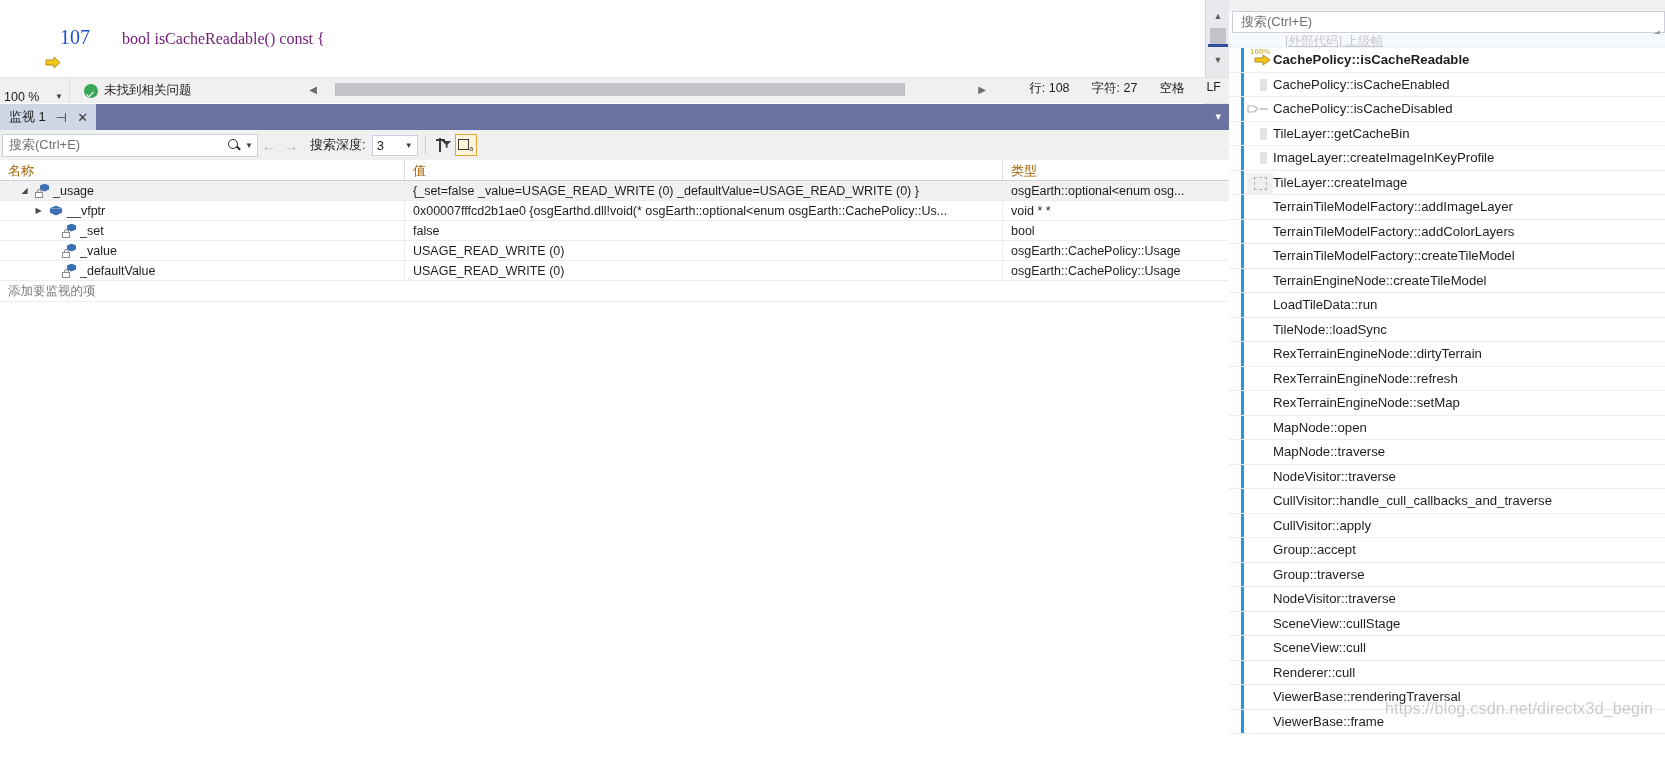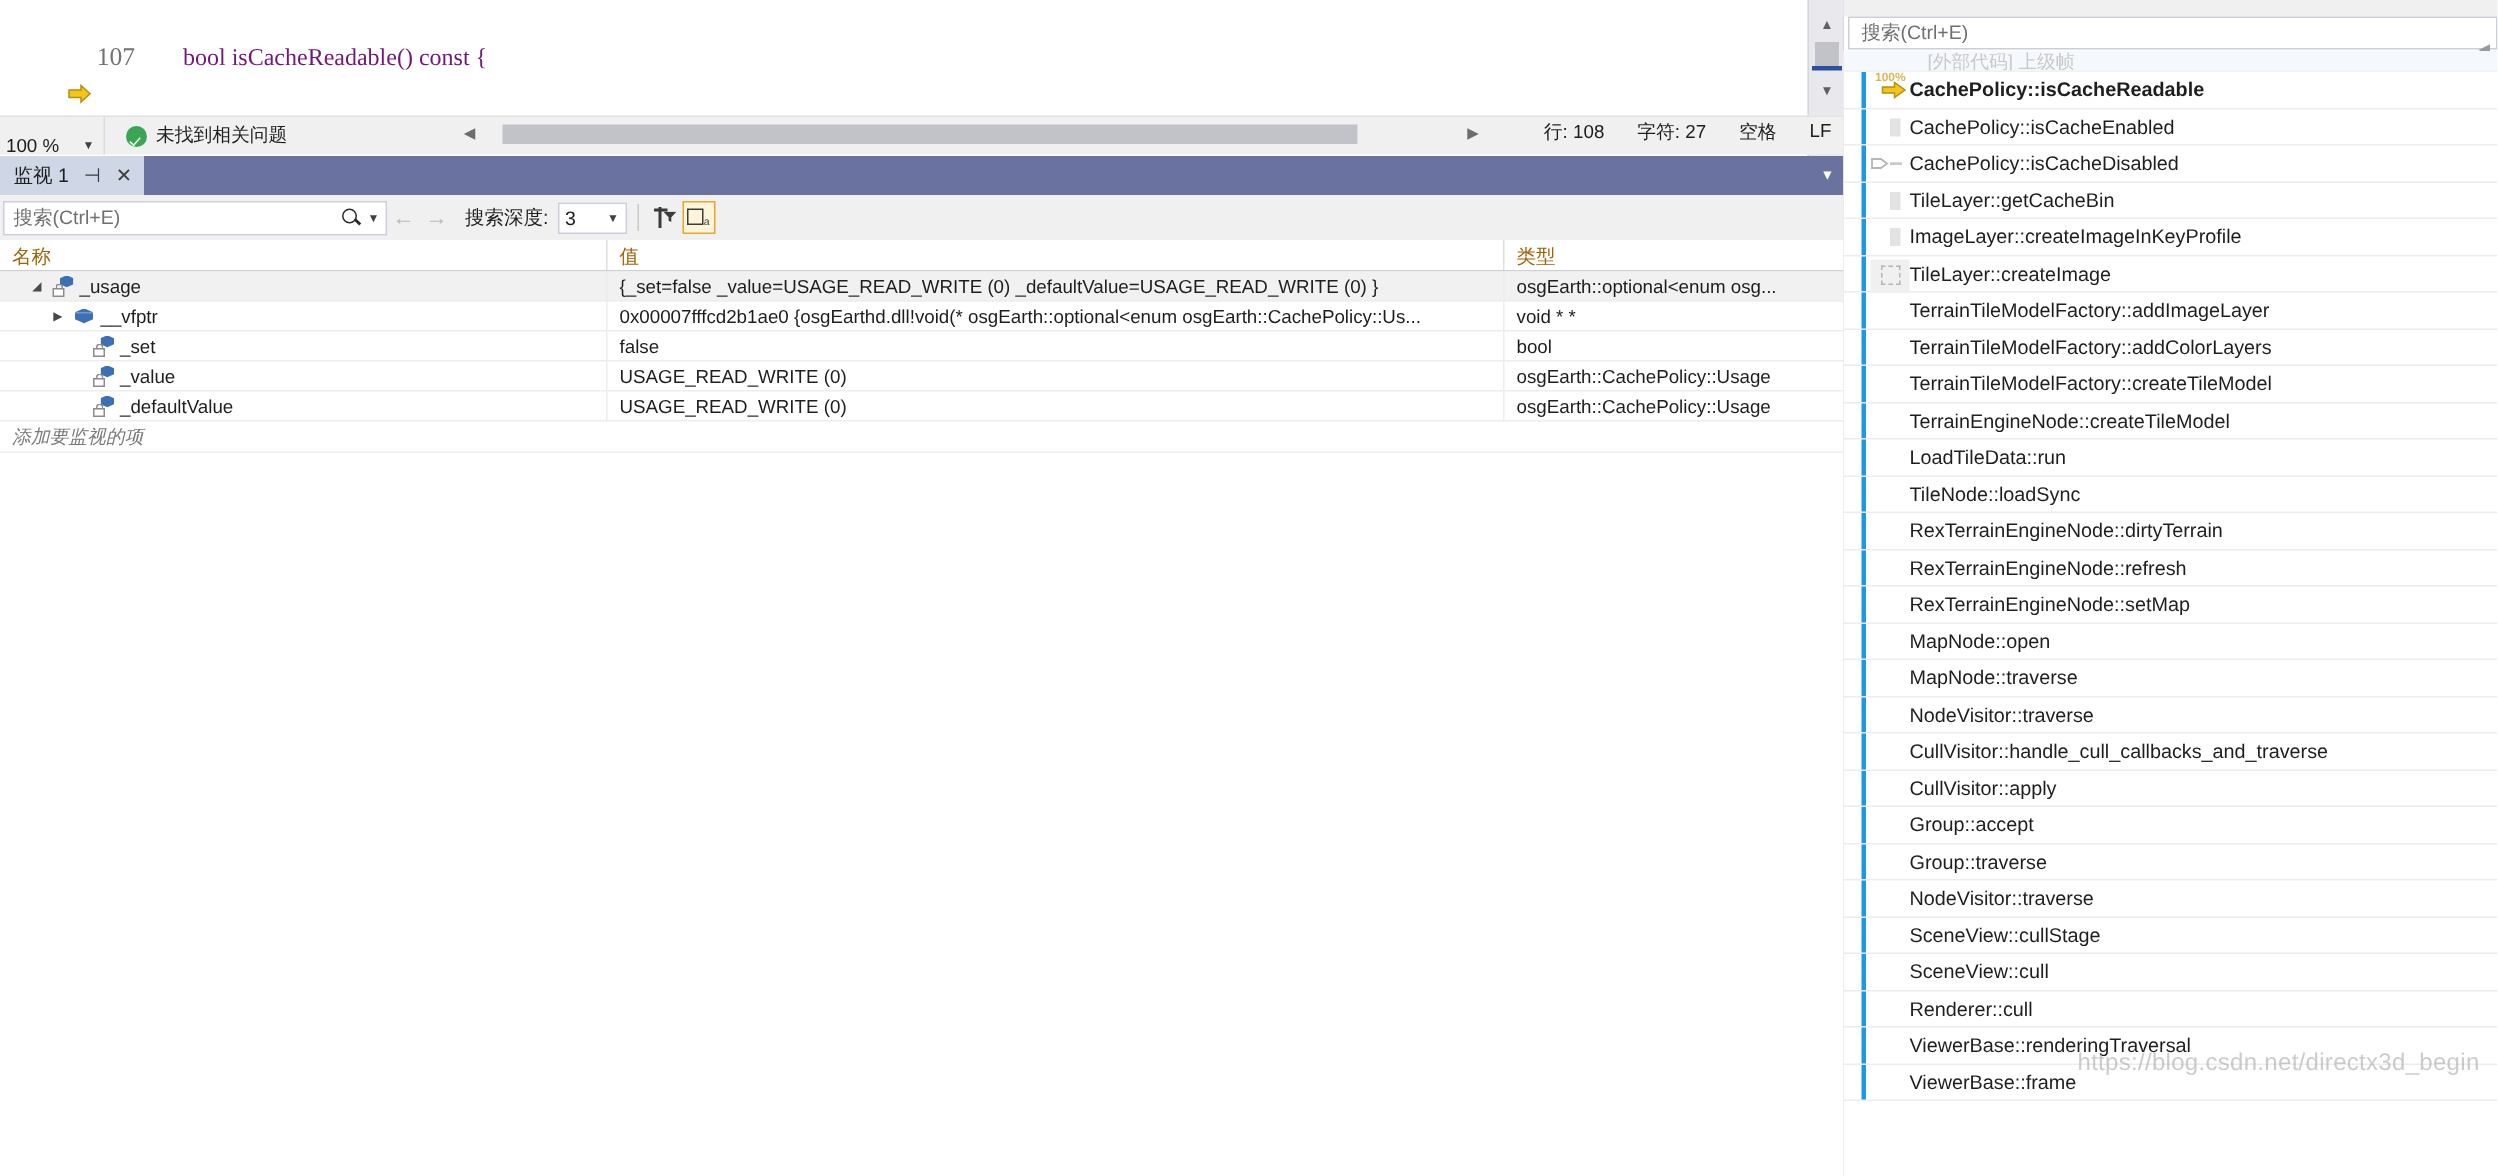--- a/index.html
+++ b/index.html
@@ -25,21 +25,21 @@
   .code-line {
     position: relative; height: 25px; line-height: 25px;
     font-family: "Liberation Serif", "DejaVu Serif", serif;
     font-size: 16px; white-space: pre;
   }
   .gutter-mark {
     position: absolute; left: 4px; top: 3px; width: 20px; height: 19px;
   }
   .ln {
     display: inline-block; width: 58px; text-align: right;
-    color: #737373; font-family: "Liberation Serif", serif; font-size: 17px;
+    color: #1d4ed8; font-family: "Liberation Serif", serif; font-size: 20px;
   }
   .code-text { color: #701a75; }
 
   
   .ed-status {
     position: absolute; left: 0; top: 77px; width: 1229px; height: 26px;
     background: #f0f0f0; border-top: 1px solid #e3e3e3;
     display: flex; align-items: center;
     font-size: 12.5px; color: #1e1e1e;
   }
@@ -178,21 +178,21 @@
   .ic-ptr { position: relative; width: 14px; height: 14px; flex: 0 0 14px; }
   .ic-ptr .cube {
     position: absolute; left: 1px; top: 2px; width: 12px; height: 10px;
     background: #3d6fb4; clip-path: polygon(50% 0, 100% 27%, 100% 73%, 50% 100%, 0 73%, 0 27%);
   }
   .ic-ptr .cube::after {
     content: ""; position: absolute; left: 0; top: 26%; width: 100%; height: 1.2px; background: #6f9ad4;
   }
   .watch-add {
     height: 21px; line-height: 21px; padding-left: 8px;
-    font-size: 12.5px; color: #7a7a7a; font-style: italic;
+    font-size: 12.5px; color: #7a7a7a; 
     border-bottom: 1px solid #ededed;
   }
 
   
   .right-pane {
     position: absolute; left: 1229px; top: 0; width: 436px; height: 784px;
     background: #ffffff;
   }
   .rp-toprow {
     position: absolute; left: 0; top: 0; width: 436px; height: 11px;
@@ -206,20 +206,21 @@
   }
   .cs-search .sf-text { flex: 1; }
   .cs-list {
     position: absolute; left: 0; top: 34px; width: 436px; height: 750px;
     background: #ffffff; overflow: hidden;
   }
   .cs-partial {
     height: 14px; line-height: 14px; font-size: 12.5px; color: #c9c9c9;
     padding-left: 56px; background: #f5f8fd; overflow: hidden;
     border-bottom: 1px solid #eef2f8;
+    text-decoration: underline;
   }
   .cs-row {
     position: relative; height: 24.5px; display: flex; align-items: center;
     border-bottom: 1px solid #ececec; font-size: 13.2px; color: #1e1e1e;
     padding-left: 44px; white-space: nowrap;
   }
   .cs-row.current { font-weight: bold; }
   .cs-gut {
     position: absolute; left: 0; top: 0; width: 44px; height: 100%;
   }

